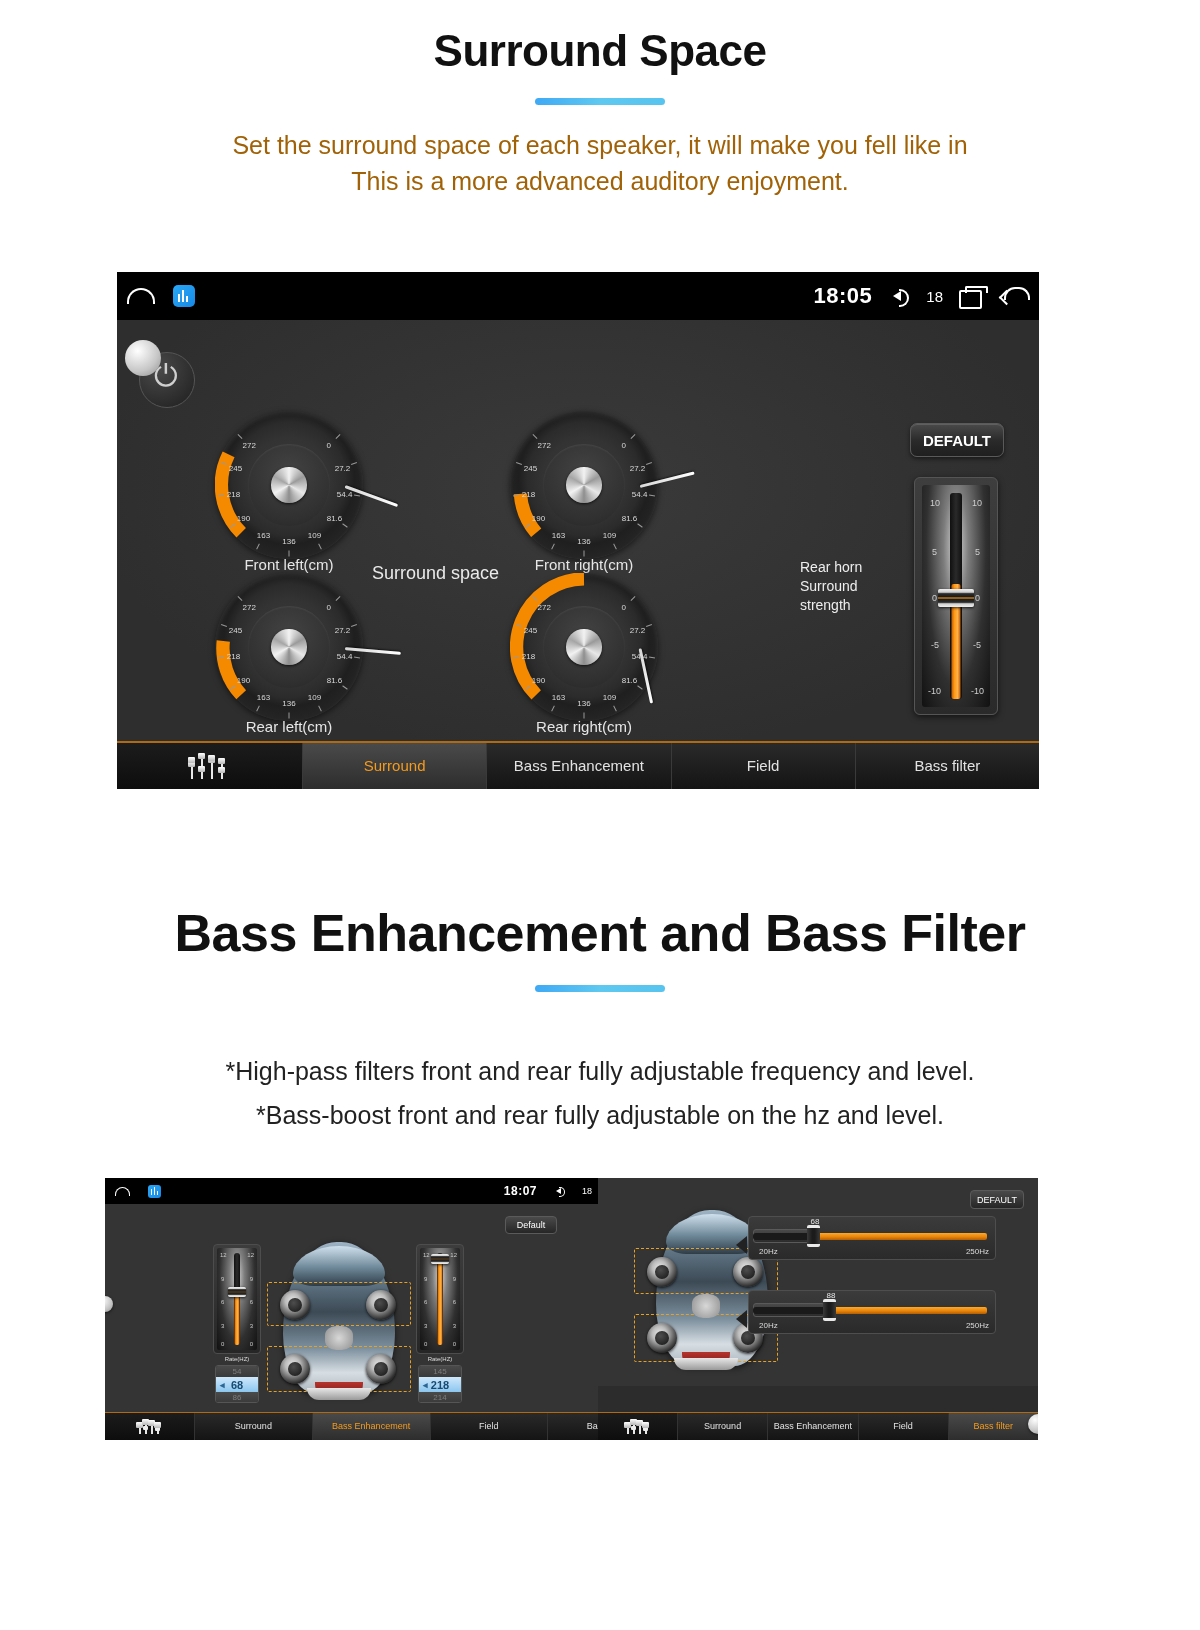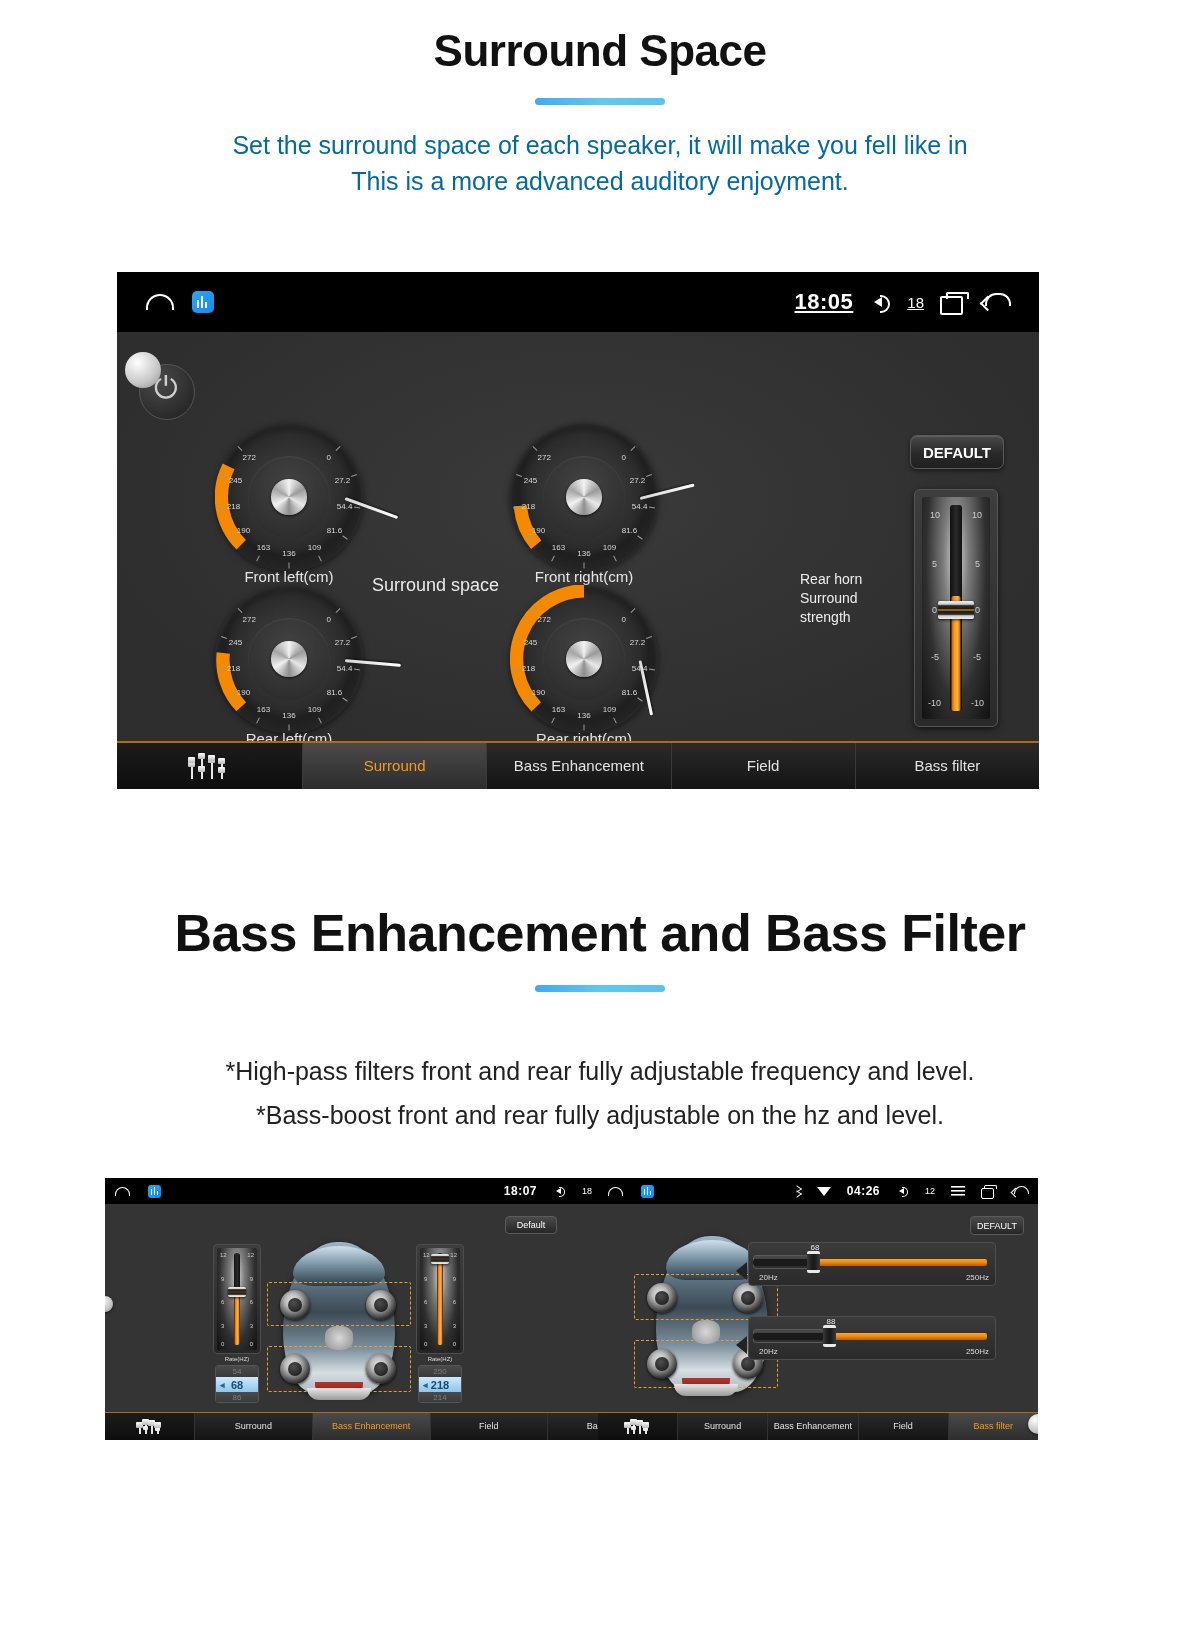--- a/index.html
+++ b/index.html
@@ -20,40 +20,40 @@
     color:#111;
     letter-spacing:-0.5px;
   }
   #title-1{ font-size:44px; padding-top:26px; }
   #title-2{ font-size:52px; }
   .rule{
     width:130px;height:7px;border-radius:4px;margin:22px auto 0 auto;
     background:linear-gradient(90deg,#3fa9f5 0%,#5ec8f0 50%,#57c4ef 100%);
   }
   .sec-desc{
-    text-align:center;font-size:25px;line-height:36px;color:#0369a1;
+    text-align:center;font-size:25px;line-height:36px;color:#a16207;
     margin-top:22px;
   }
   .sec-desc-left{
     text-align:center;font-size:25px;line-height:44px;color:#222;margin-top:24px;
   }
 
   
   .device{
     position:absolute;
     background:#2c2c2c;
     overflow:hidden;
   }
   #device-main{ left:117px; top:272px; width:922px; height:517px; }
 
   .statusbar{
     background:#000;width:100%;display:flex;align-items:center;
     color:#fff;
   }
-  #device-main .statusbar{height:60px;padding:0 29px;text-decoration:underline;}
+  #device-main .statusbar{height:48px;padding:0 10px;}
   .sb-left{display:flex;align-items:center;gap:18px;}
   .sb-right{margin-left:auto;display:flex;align-items:center;gap:16px;}
   .ico-home{ width:28px;height:16px;border:2.4px solid #fff;border-bottom:none;
              border-radius:14px 14px 0 0;}
   .ico-app{ width:22px;height:22px;border-radius:5px;
             background:linear-gradient(135deg,#29a8f5,#1789e8);
             display:flex;align-items:center;justify-content:center;}
   .ico-app i{ display:block;width:12px;height:12px;
      background:
       linear-gradient(#fff,#fff) 0 4px/2px 8px no-repeat,
@@ -561,21 +561,21 @@
         <div class="mf-sc" style="left:4px;top:94%;font-size:6px;">0</div>
         <div class="mf-sc" style="right:3px;top:7%;font-size:6px;">12</div>
         <div class="mf-sc" style="right:4px;top:30%;font-size:6px;">9</div>
         <div class="mf-sc" style="right:4px;top:53%;font-size:6px;">6</div>
         <div class="mf-sc" style="right:4px;top:76%;font-size:6px;">3</div>
         <div class="mf-sc" style="right:4px;top:94%;font-size:6px;">0</div>
       </div>
     </div>
     <div class="mf-label" style="position:absolute;left:311px;top:152px;width:48px;font-size:6px;">Rate(HZ)</div>
     <div class="valuebox" style="left:313px;top:161px;width:44px;height:38px;">
-      <div class="vb-row dim" style="height:11px;font-size:8px;">250</div>
+      <div class="vb-row dim" style="height:11px;font-size:8px;">145</div>
       <div class="vb-row sel" style="height:15px;font-size:11px;">
         <span class="vb-arrow" style="font-size:9px;">◂</span>
         <span>218</span>
       </div>
       <div class="vb-row dim" style="height:11px;font-size:8px;">214</div>
     </div>
 
     <div class="round-handle" style="left:-8px;top:92px;width:16px;height:16px;"></div>
   </div>
 
@@ -597,38 +597,20 @@
       </span>
     </div>
     <div class="tab" style="font-size:9px;">Surround</div>
     <div class="tab active" style="font-size:9px;">Bass Enhancement</div>
     <div class="tab" style="font-size:9px;">Field</div>
     <div class="tab" style="font-size:9px;border-right:none;">Bass filter</div>
   </div>
 </div>
 
 <div class="device mini" id="device-br">
-  <div class="statusbar">
-    <div class="sb-left">
-      <div class="ico-home"></div>
-      <div class="ico-app">
-          <i></i>
-        </div>
-    </div>
-    <div class="sb-right">
-      <span class="ico-bt"></span>
-      <span class="ico-wifi"></span>
-      <span class="sb-time">04:26</span>
-      <span class="ico-vol"></span>
-      <span class="sb-num">12</span>
-      <span class="ico-menu"></span>
-      <span class="ico-recents"></span>
-      <span class="ico-back"></span>
-    </div>
-  </div>
 
   <div class="screen-body">
     <div class="smalldefault" style="left:372px;top:12px;width:54px;height:19px;font-size:9px;">DEFAULT</div>
 
     <div class="brtitle" style="left:258px;top:38px;font-size:13px;">Bass range</div>
 
     <div class="carwrap" style="left:28px;top:32px;width:172px;height:160px;">
       <div class="car-body" style="top:0;width:112px;height:156px;"></div>
       <div class="car-glass" style="top:4px;width:92px;height:40px;"></div>
       <div class="dashbox" style="left:8px;top:38px;width:144px;height:46px;"></div>

